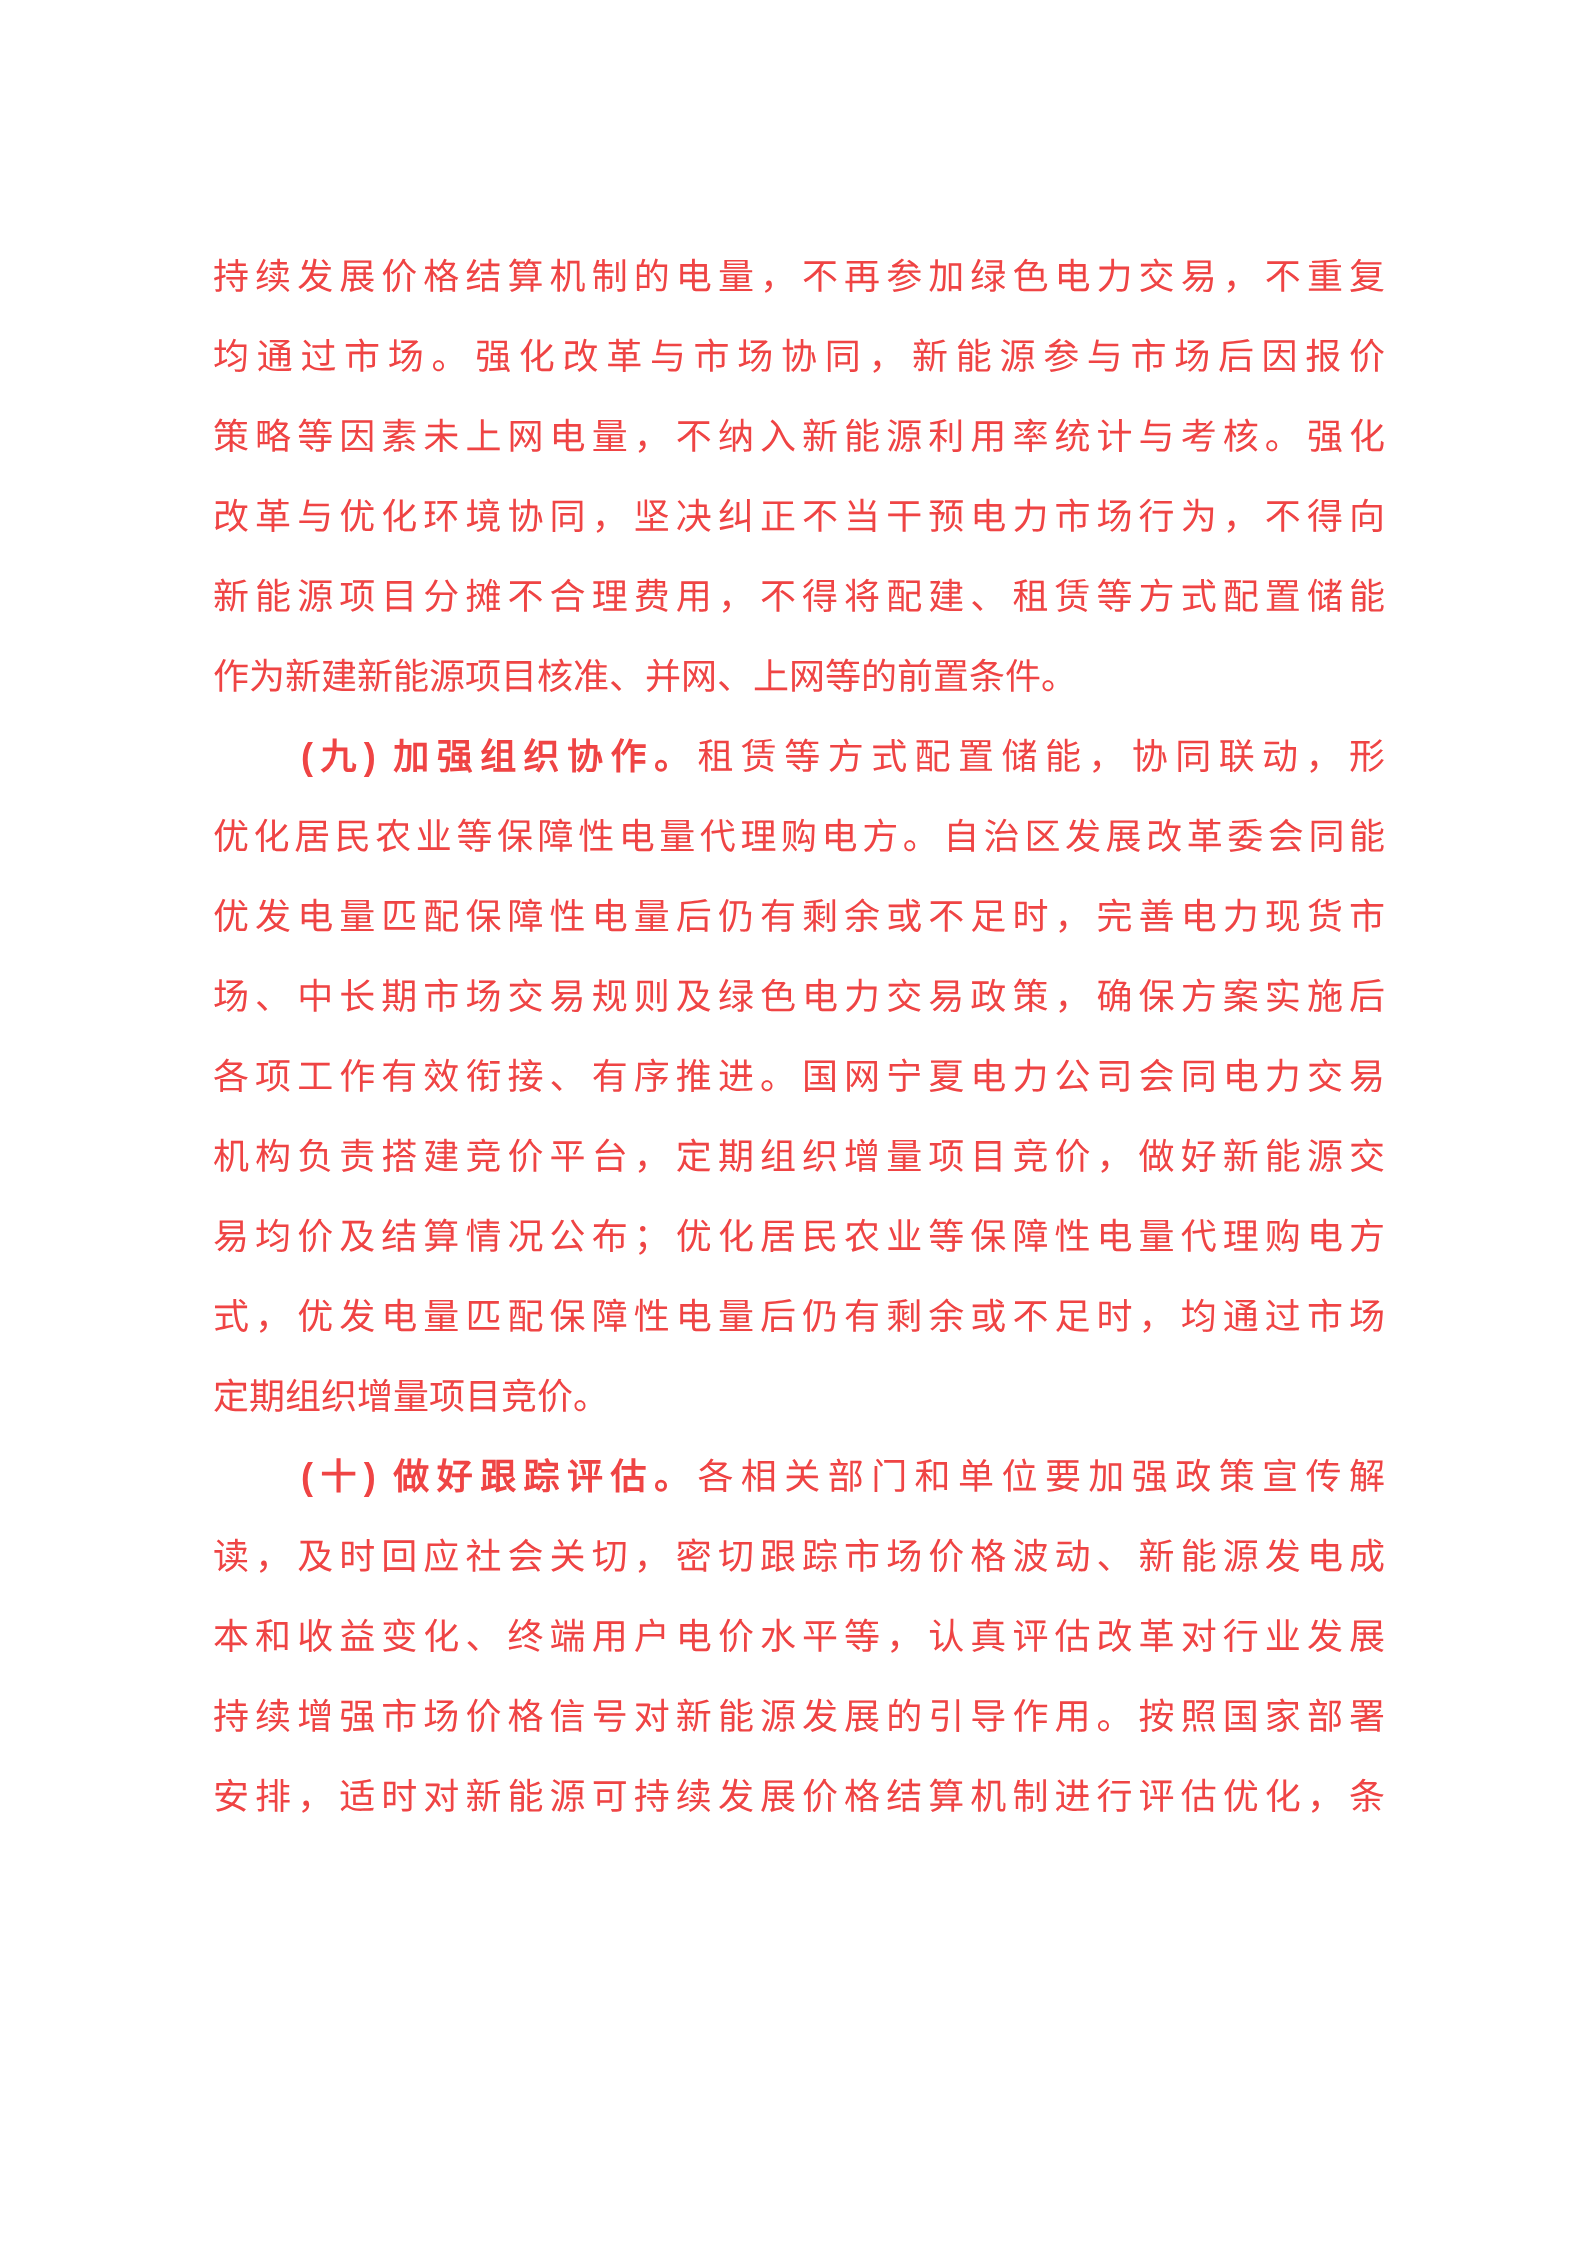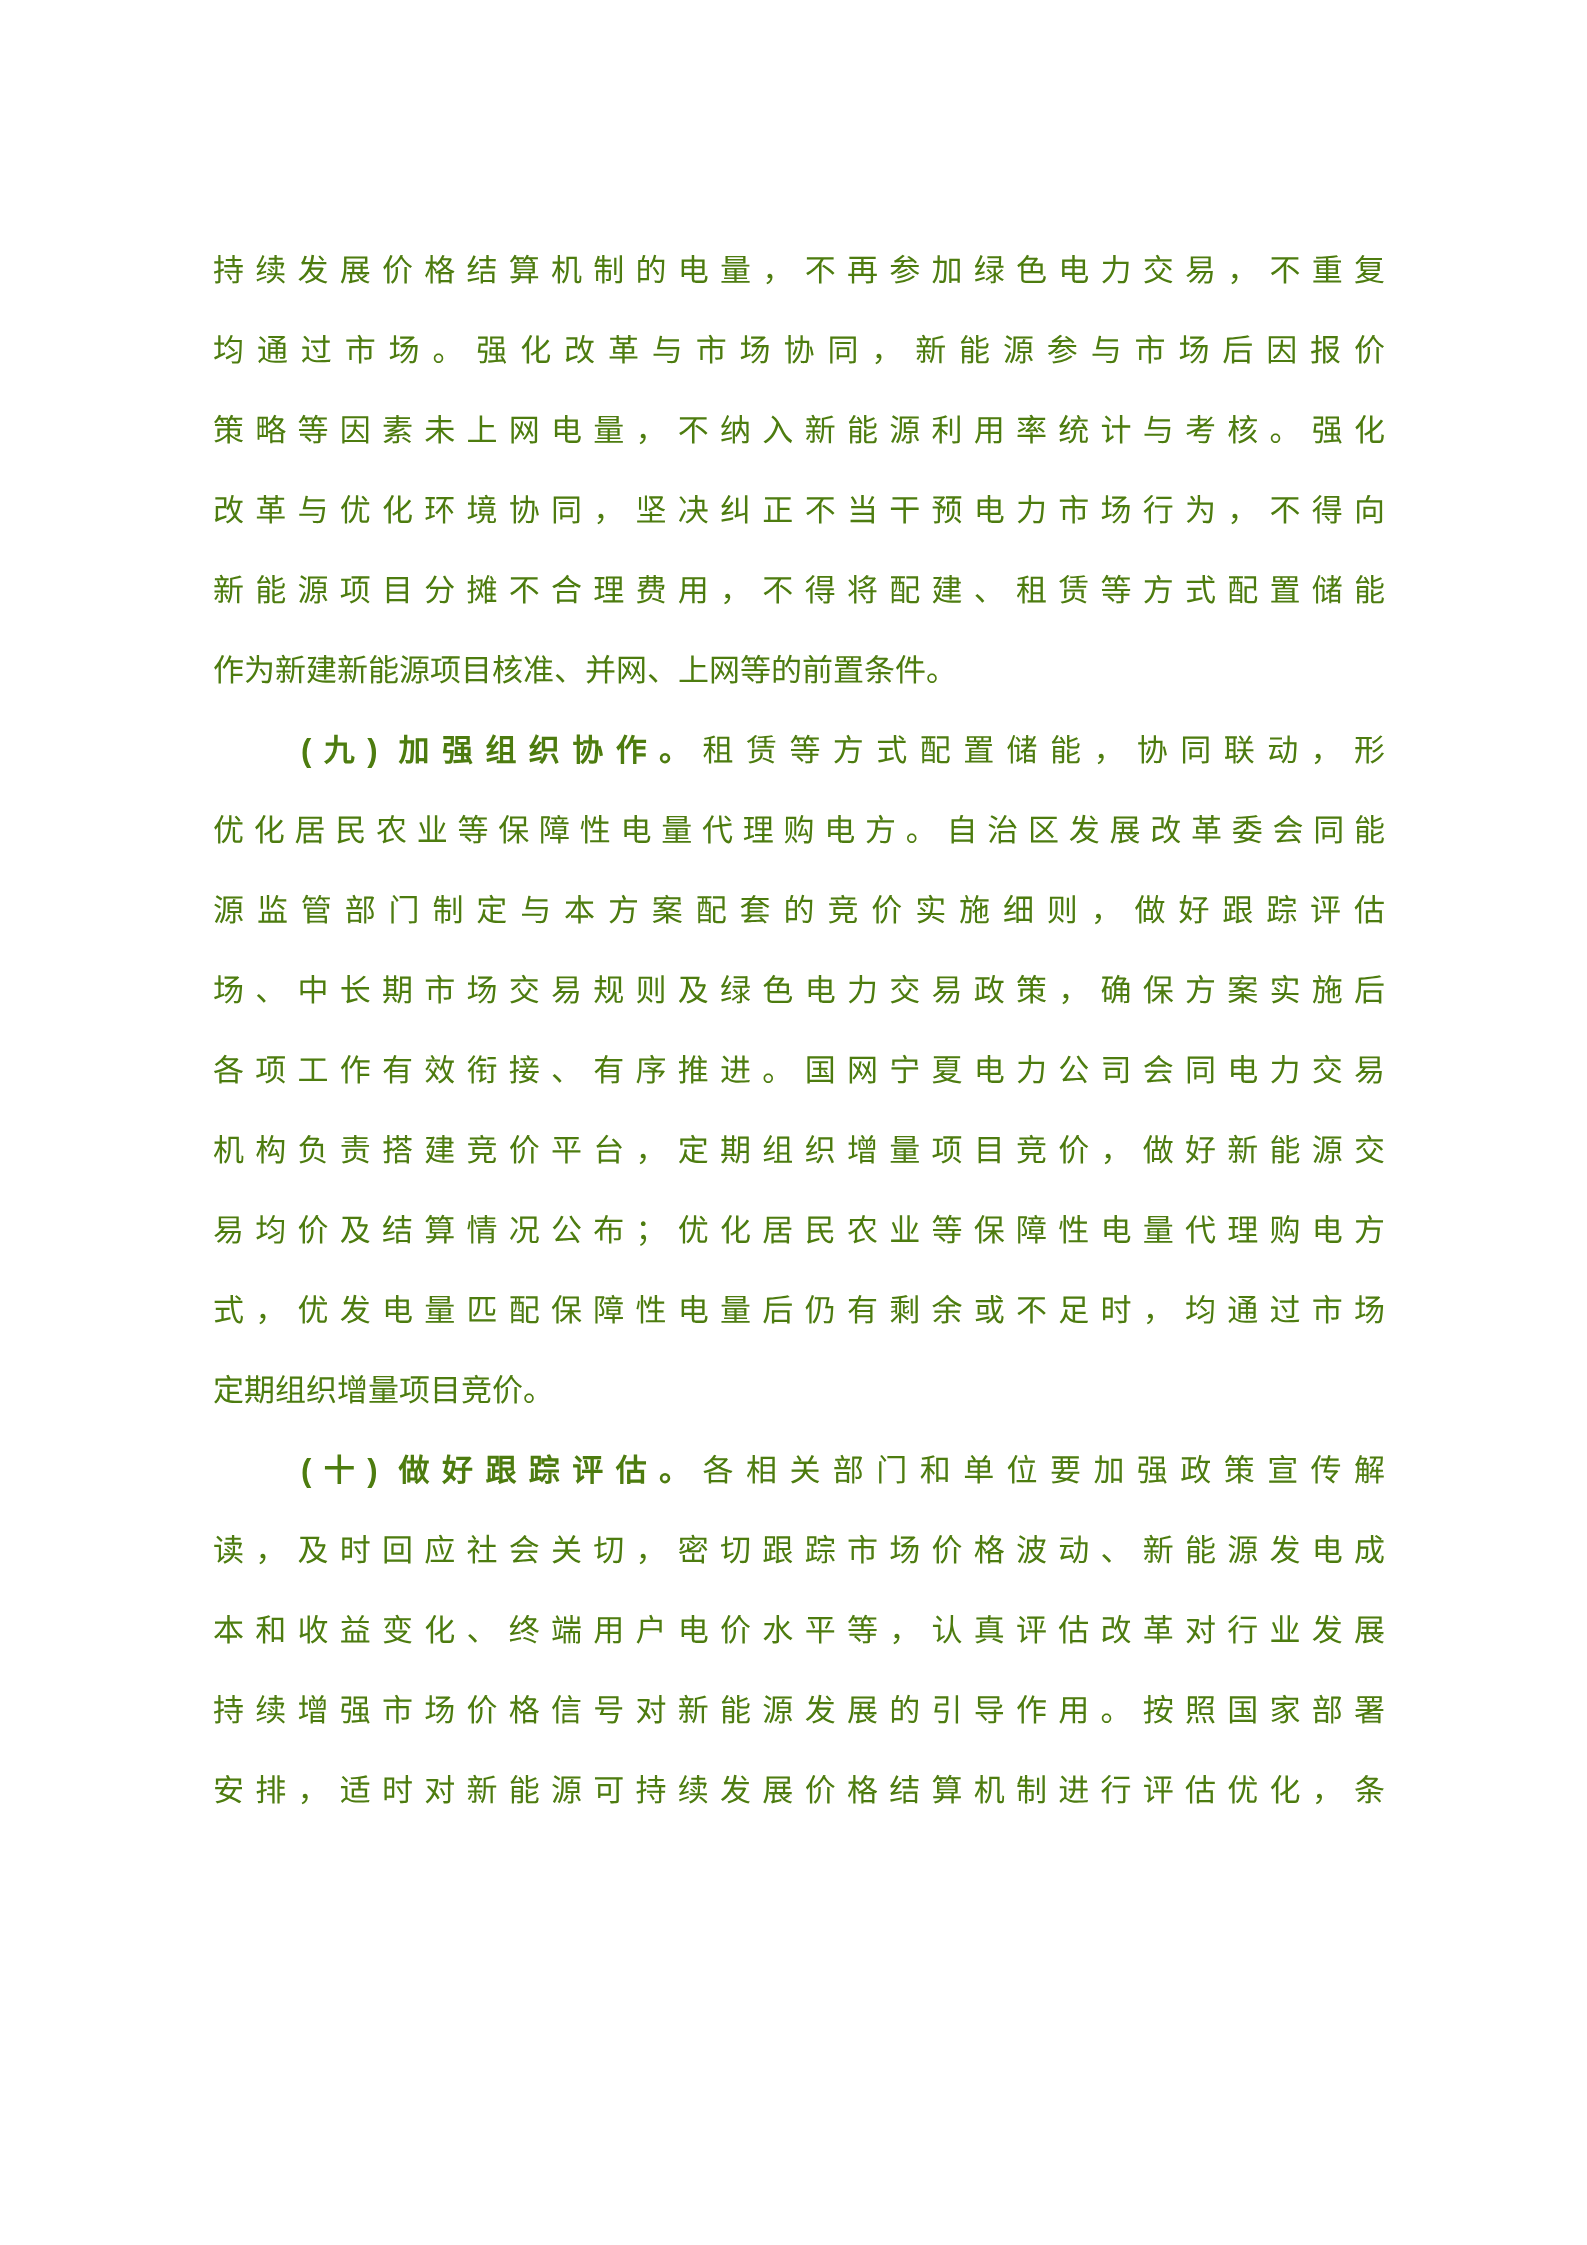--- a/index.html
+++ b/index.html
@@ -11,25 +11,25 @@
     width: 1587px;
     height: 2245px;
     background: #ffffff;
     position: relative;
     overflow: hidden;
     margin: 0 auto;
   }
   .textblock {
     position: absolute;
     left: 213px;
-    top: 231px;
+    top: 237px;
     width: 1172px;
-    color: #4d7c0f;
+    color: #ef4444;
     font-family: "Liberation Serif", "DejaVu Serif", serif;
-    font-size: 31px;
+    font-size: 36px;
     line-height: 80px;
   }
   .line {
     height: 80px;
     text-align: justify;
     text-align-last: justify;
     text-justify: inter-ideograph;
   }
   .line.para-end {
     text-align-last: left;
@@ -52,21 +52,21 @@
     <div class="line">均通过市场。强化改革与市场协同，新能源参与市场后因报价</div>
     <div class="line">策略等因素未上网电量，不纳入新能源利用率统计与考核。强化</div>
     <div class="line">改革与优化环境协同，坚决纠正不当干预电力市场行为，不得向</div>
     <div class="line">新能源项目分摊不合理费用，不得将配建、租赁等方式配置储能</div>
     <div class="line para-end">作为新建新能源项目核准、并网、上网等的前置条件。</div>
 
     <div class="line indent">
       <span class="head">(九) 加强组织协作。</span><span>租赁等方式配置储能，协同联动，形</span>
     </div>
     <div class="line">优化居民农业等保障性电量代理购电方。自治区发展改革委会同能</div>
-    <div class="line">源监管部门制定与本方案配套的竞价实施细则，做好跟踪评估</div>
+    <div class="line">优发电量匹配保障性电量后仍有剩余或不足时，完善电力现货市</div>
     <div class="line">场、中长期市场交易规则及绿色电力交易政策，确保方案实施后</div>
     <div class="line">各项工作有效衔接、有序推进。国网宁夏电力公司会同电力交易</div>
     <div class="line">机构负责搭建竞价平台，定期组织增量项目竞价，做好新能源交</div>
     <div class="line">易均价及结算情况公布；优化居民农业等保障性电量代理购电方</div>
     <div class="line">式，优发电量匹配保障性电量后仍有剩余或不足时，均通过市场</div>
     <div class="line para-end">定期组织增量项目竞价。</div>
 
     <div class="line indent">
       <span class="head">(十) 做好跟踪评估。</span><span>各相关部门和单位要加强政策宣传解</span>
     </div>

